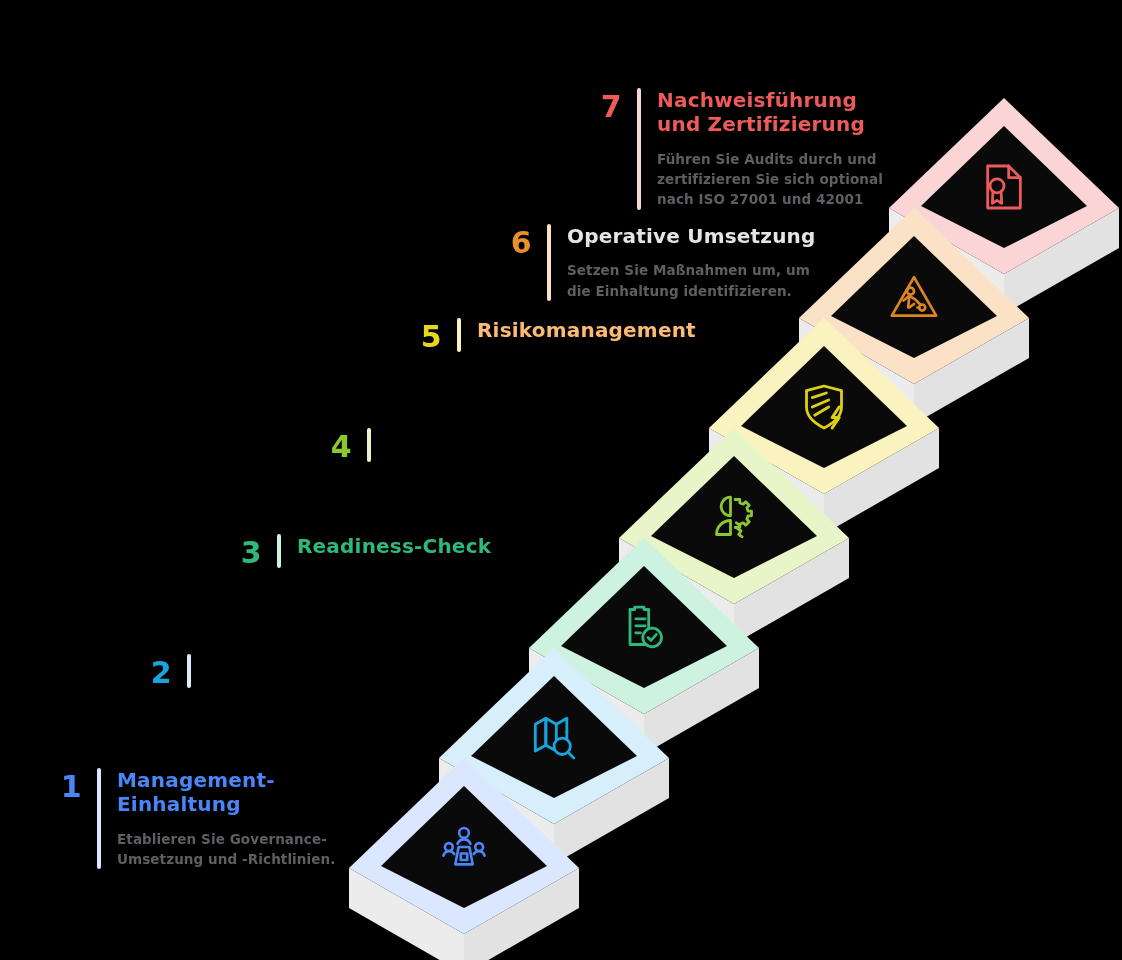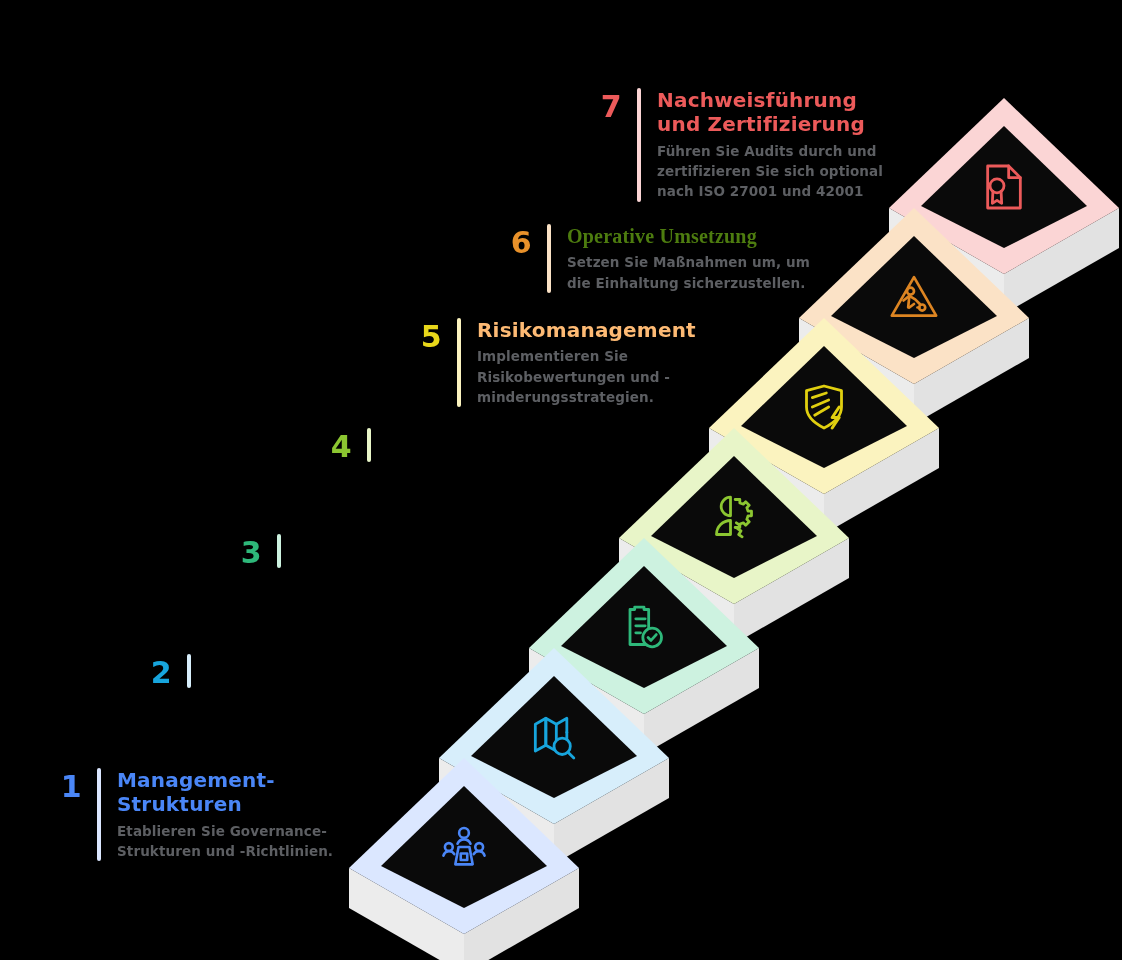--- a/index.html
+++ b/index.html
@@ -18,21 +18,21 @@
     padding-top:4px;letter-spacing:-.5px;
   }
   .step-bar{width:4px;border-radius:2px;flex:0 0 4px;margin-right:16px;align-self:stretch;}
   .step-body{display:flex;flex-direction:column;}
   .step-title{
     font-weight:700;font-size:20px;line-height:1.22;
     letter-spacing:.2px;white-space:pre-line;
   }
   .step-desc{
     color:#5d5f63;font-weight:700;font-size:13.5px;line-height:1.5;
-    margin-top:4px;white-space:pre-line;letter-spacing:.1px;
+    margin-top:12px;white-space:pre-line;letter-spacing:.1px;
   }
 
   
   .block{position:absolute;}
   .block svg{display:block;overflow:visible;}
   .icon-holder{position:absolute;display:flex;align-items:center;justify-content:center;}
   .icon-holder svg{display:block;}
 </style>
 </head>
 <body>
@@ -179,58 +179,56 @@
       <div class="step-desc">Führen Sie Audits durch und
 zertifizieren Sie sich optional
 nach ISO 27001 und 42001</div>
     </div>
   </div>
 
   <div class="step-text" style="left:485px;top:224px;">
     <div class="step-num" style="color:#e8912a;">6</div>
     <div class="step-bar" style="background:#fbe2c6;"></div>
     <div class="step-body">
-      <div class="step-title" style="color:#4d7c0f;font-family:Liberation Serif, serif;">Operative Umsetzung</div>
+      <div class="step-title" style="color:#e5e5e5;">Operative Umsetzung</div>
       <div class="step-desc">Setzen Sie Maßnahmen um, um
-die Einhaltung sicherzustellen.</div>
+die Einhaltung identifizieren.</div>
     </div>
   </div>
 
   <div class="step-text" style="left:395px;top:318px;">
     <div class="step-num" style="color:#e8d71a;">5</div>
     <div class="step-bar" style="background:#fbf3bf;"></div>
     <div class="step-body">
       <div class="step-title" style="color:#fdba74;">Risikomanagement</div>
-      <div class="step-desc">Implementieren Sie
-Risikobewertungen und -
-minderungsstrategien.</div>
     </div>
   </div>
 
   <div class="step-text" style="left:305px;top:428px;">
     <div class="step-num" style="color:#8cc631;">4</div>
     <div class="step-bar" style="background:#e8f5c8;"></div>
   </div>
 
   <div class="step-text" style="left:215px;top:534px;">
     <div class="step-num" style="color:#2eb87a;">3</div>
     <div class="step-bar" style="background:#cdf2e0;"></div>
     <div class="step-body">
+      <div class="step-title" style="color:#2eb87a;">Readiness-Check</div>
     </div>
   </div>
 
   <div class="step-text" style="left:125px;top:654px;">
     <div class="step-num" style="color:#17a5dd;">2</div>
     <div class="step-bar" style="background:#d7eefb;"></div>
   </div>
 
   <div class="step-text" style="left:35px;top:768px;">
     <div class="step-num" style="color:#4a86f7;">1</div>
     <div class="step-bar" style="background:#dbe7ff;"></div>
     <div class="step-body">
       <div class="step-title" style="color:#4a86f7;">Management-
-Strukturen</div>
+Einhaltung</div>
       <div class="step-desc">Etablieren Sie Governance-
-Strukturen und -Richtlinien.</div>
+Umsetzung und -Richtlinien.</div>
     </div>
   </div>
 
 </div>
 
 </body></html>

